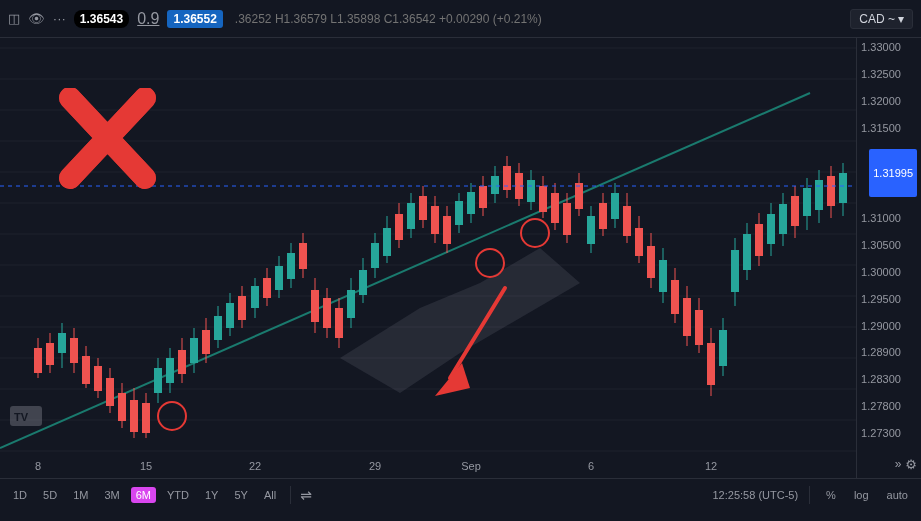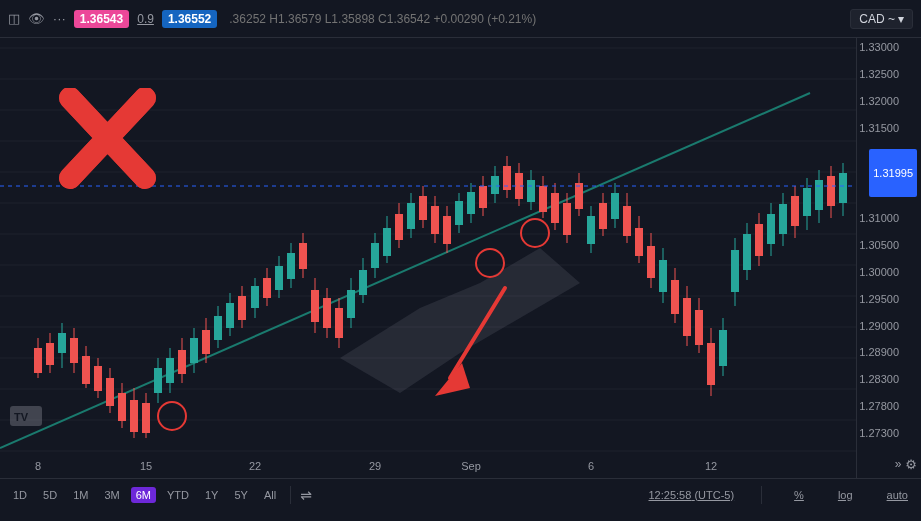--- a/index.html
+++ b/index.html
@@ -21,29 +21,29 @@
       border-bottom: 1px solid #2a2e39;
       height: 38px;
       gap: 8px;
     }
     .header-title {
       font-size: 13px;
       color: #d1d4dc;
       font-weight: 500;
     }
     .header-price-red {
-      background: #ec4899;
+      background: #000000;
       color: #fff;
       padding: 2px 6px;
-      border-radius: 3px;
+      border-radius: 8px;
       font-size: 12px;
       font-weight: bold;
     }
     .header-small {
-      font-size: 12px;
+      font-size: 16px;
       color: #9598a1;
       text-decoration: underline;
     }
     .header-price-blue {
       background: #1565c0;
       color: #fff;
       padding: 2px 6px;
       border-radius: 3px;
       font-size: 12px;
       font-weight: bold;
@@ -91,22 +91,22 @@
       background: #131722;
       border-left: 1px solid #2a2e39;
       display: flex;
       flex-direction: column;
       justify-content: space-between;
       padding: 4px 0;
     }
     .price-label {
       font-size: 11px;
       color: #9598a1;
-      text-align: right;
-      padding-right: 22px;
+      text-align: center;
+      padding-right: 16px;
       line-height: 1;
     }
     .price-label-current {
       background: #2962ff;
       color: #fff;
       font-size: 11px;
       padding: 18px 4px;
       text-align: right;
       border-radius: 2px;
       margin-right: 2px;
@@ -145,35 +145,34 @@
     .timeframe-btn {
       padding: 2px 5px;
       border-radius: 3px;
       cursor: pointer;
       font-size: 11px;
       color: #9598a1;
       background: transparent;
       border: none;
     }
     .timeframe-btn.active {
-      background: #6d28d9;
+      background: #d946ef;
       color: #fff;
     }
     .separator-v {
       width: 1px;
       height: 18px;
       background: #2a2e39;
       margin: 0 3px;
     }
     .bottom-right {
       margin-left: auto;
       display: flex;
       align-items: center;
-      gap: 24px;
-      text-decoration: underline;
+      gap: 8px;
     }
     .tradingview-logo {
       position: absolute;
       bottom: 48px;
       left: 10px;
       font-size: 16px;
       font-weight: bold;
       color: #86efac;
       opacity: 0.7;
     }

